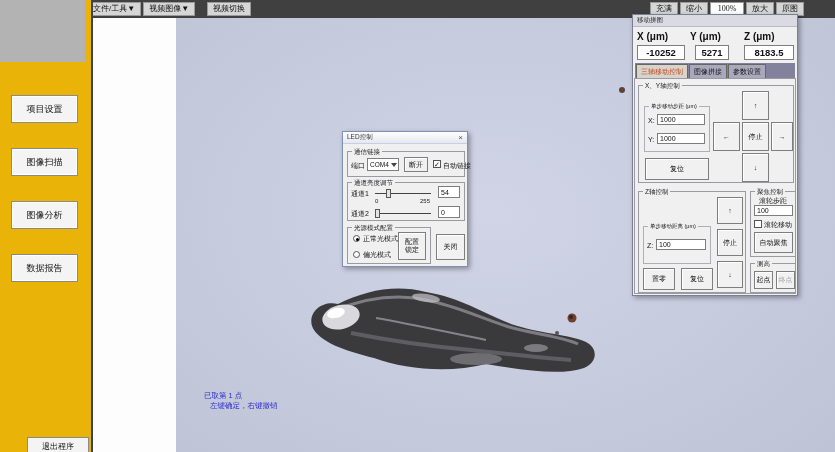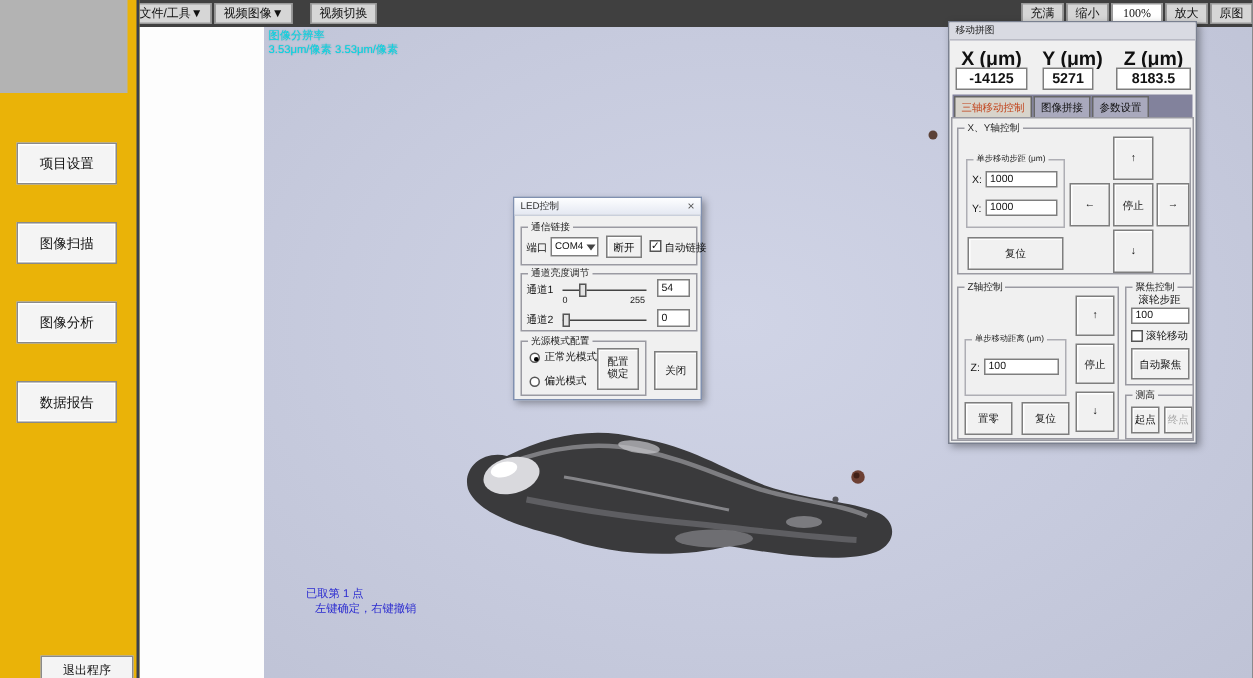--- a/index.html
+++ b/index.html
@@ -5,21 +5,21 @@
   html,body{margin:0;padding:0;background:#222;}
   *{box-sizing:border-box;}
   .app{position:relative;width:835px;height:452px;overflow:hidden;background:#fff;
        font-family:"Liberation Sans","DejaVu Sans",sans-serif;color:#111;}
 
   
   .topbar{position:absolute;left:85px;top:0;right:0;height:18px;background:#404040;
           display:flex;align-items:center;}
   .tb-group{display:flex;align-items:center;gap:2px;}
   .tb-left{margin-left:2px;}
-  .tb-right{margin-left:auto;}
+  .tb-right{margin-left:auto;margin-right:31px;}
   .tb-btn{height:14px;background:#d6d6d6;border:1px solid #9a9a9a;font-size:8px;
           line-height:12px;padding:0 5px;color:#111;white-space:nowrap;cursor:default;}
   .tb-gap{width:8px;}
   .tb-val{background:#ffffff;min-width:34px;text-align:center;font-family:Liberation Serif, serif;}
 
   
   .sidebar{position:absolute;left:0;top:0;width:93px;height:452px;background:#eab308;
            border-right:2px solid #39404e;}
   .logo-box{position:absolute;left:0;top:0;width:85px;height:62px;background:#b3b3b3;}
   .side-btn{position:absolute;left:11px;width:67px;height:28px;background:#f4f4f4;
@@ -70,21 +70,21 @@
          display:flex;align-items:center;padding:0 2px;justify-content:space-between;}
   .combo .arr{width:0;height:0;border-left:3px solid transparent;border-right:3px solid transparent;
               border-top:4px solid #444;margin-left:2px;}
   .tick{position:absolute;font-size:6px;color:#222;}
 
   
   .panel{position:absolute;left:632px;top:14px;width:166px;height:282px;background:#f0f0f0;
          border:1px solid #7a8090;box-shadow:2px 2px 5px rgba(0,0,0,.35);}
   .p-title{position:absolute;left:0;top:0;right:0;height:12px;background:#d9dae2;
            border-bottom:1px solid #b9bac4;font-size:6.5px;padding:1px 4px;color:#222;}
-  .coord-lbl{position:absolute;top:16px;font-size:13px;font-weight:bold;text-align:center;}
+  .coord-lbl{position:absolute;top:16px;font-size:10px;font-weight:bold;text-align:left;}
   .coord-box{position:absolute;top:30px;height:15px;background:#fff;border:1px solid #7e7e7e;
              font-size:9.5px;font-weight:600;display:flex;align-items:center;justify-content:center;}
   .tabs{position:absolute;left:2px;top:48px;right:2px;height:15px;background:#82829c;
         display:flex;align-items:flex-end;padding-left:1px;}
   .tab{font-size:7px;padding:2px 4px 1px;background:#a9a9bd;border:1px solid #666;
        border-bottom:none;margin-right:1px;color:#111;white-space:nowrap;}
   .tab.active{background:#d8d4cb;color:#c2441c;}
   .p-content{position:absolute;left:1px;top:63px;right:1px;bottom:1px;border:1px solid #9a9aa2;
              background:#f0f0f0;}
 </style>
@@ -126,24 +126,20 @@
       <ellipse cx="160" cy="295" rx="9" ry="5" fill="#ffffff" transform="rotate(-14 160 295)"></ellipse>
       <ellipse cx="300" cy="341" rx="26" ry="6" fill="#7c7c80" opacity="0.8"></ellipse>
       <ellipse cx="250" cy="280" rx="14" ry="4" fill="#c6c6ca" opacity="0.7" transform="rotate(8 250 280)"></ellipse>
       <ellipse cx="360" cy="330" rx="12" ry="4" fill="#97979b" opacity="0.7"></ellipse>
 
       <circle cx="396" cy="300" r="4.5" fill="#6d4034"></circle>
       <circle cx="395" cy="299" r="2" fill="#402018"></circle>
       <circle cx="381" cy="315" r="2" fill="#55555a"></circle>
       <circle cx="446" cy="72" r="3" fill="#5c4238"></circle>
     </svg>
-    <div class="ov-res">
-      <div>图像分辨率</div>
-      <div>3.53μm/像素 3.53μm/像素</div>
-    </div>
     <div class="ov-pick">
       <div>已取第 1 点</div>
       <div class="ind">左键确定，右键撤销</div>
     </div>
   </div>
 
   <div class="sidebar">
     <div class="logo-box"></div>
     <div class="side-btn" style="top:95px">项目设置</div>
     <div class="side-btn" style="top:201px">图像分析</div>
@@ -199,21 +195,21 @@
     </div>
     <div class="btn" style="left:93px;top:102px;width:29px;height:26px">关闭</div>
   </div>
 
   <div class="panel">
     <div class="p-title">移动拼图</div>
 
     <div class="coord-lbl" style="left:4px;width:48px">X (μm)</div>
     <div class="coord-lbl" style="left:57px;width:50px">Y (μm)</div>
     <div class="coord-lbl" style="left:111px;width:50px">Z (μm)</div>
-    <div class="coord-box" style="left:4px;width:48px">-14125</div>
+    <div class="coord-box" style="left:4px;width:48px">-10252</div>
     <div class="coord-box" style="left:62px;width:34px">5271</div>
     <div class="coord-box" style="left:111px;width:50px">8183.5</div>
 
     <div class="tabs">
       <div class="tab active">三轴移动控制</div>
       <div class="tab">图像拼接</div>
       <div class="tab">参数设置</div>
     </div>
 
     <div class="p-content">

